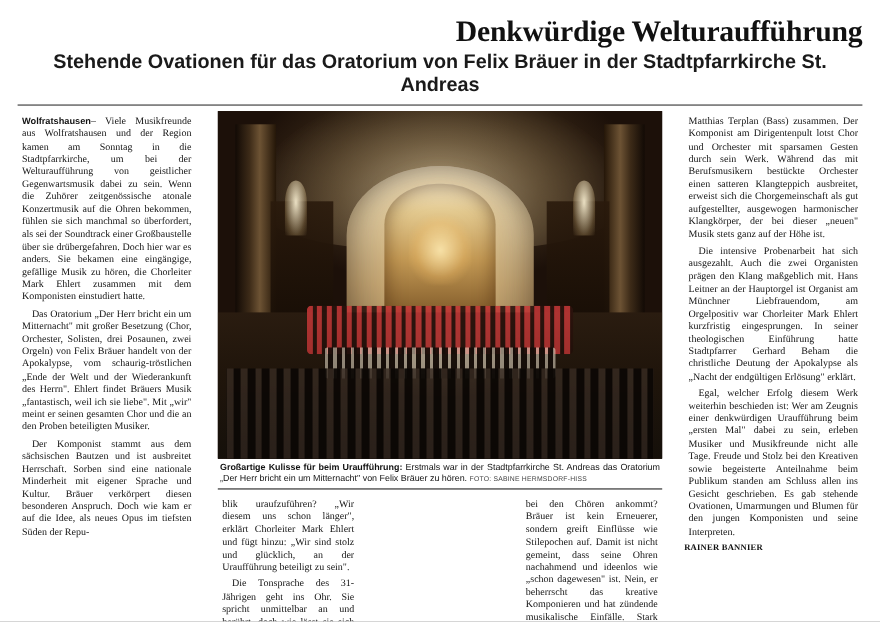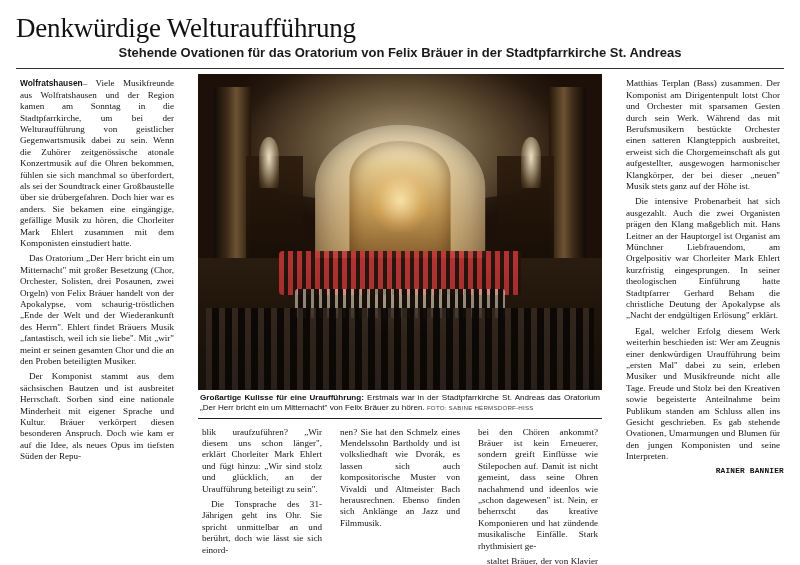--- a/index.html
+++ b/index.html
@@ -12,33 +12,33 @@
     height: 565px;
     background: #ffffff;
     position: relative;
     overflow: hidden;
     font-family: "Liberation Serif", serif;
     color: #111;
     box-sizing: border-box;
     padding: 8px 16px 6px 16px;
   }
   .headline {
-    text-align: left;
+    text-align: right;
     font-family: "Liberation Serif", serif;
-    font-weight: normal;
+    font-weight: bold;
     font-size: 27px;
     letter-spacing: -0.2px;
     margin: 6px 0 2px 0;
     line-height: 1.05;
   }
   .subhead {
     text-align: center;
     font-family: "Liberation Sans", sans-serif;
     font-weight: bold;
-    font-size: 13px;
+    font-size: 18px;
     color: #1a1a1a;
     margin: 4px 0 7px 0;
     line-height: 1.15;
   }
   .rule {
     border: 0;
     border-top: 1px solid #333;
     margin: 0 0 5px 0;
   }
   .cols {
@@ -193,24 +193,24 @@
   .cap-rule {
     border: 0; border-top: 1px solid #222; margin: 3px 0 4px 0;
   }
   .mid-cols {
     display: flex;
     gap: 10px;
     margin-top: 2px;
   }
   .mid-cols .subcol { flex: 1 1 0; }
   .author {
-    font-family: Liberation Mono, monospace;
+    font-family: Liberation Serif, serif;
     font-weight: bold;
     font-size: 7.8px;
-    text-align: right;
+    text-align: left;
     letter-spacing: .2px;
     margin-top: 2px;
   }
 </style>
 </head>
 <body>
 
 <div id="page">
 
   <h1 class="headline">Denkwürdige Welturaufführung</h1>
@@ -243,33 +243,32 @@
           <div class="ph-arch"></div>
           <div class="ph-altar"></div>
           <div class="ph-altar-glow"></div>
           <div class="ph-floor"></div>
           <div class="ph-spot"></div>
           <div class="ph-choir"></div>
           <div class="ph-orch"></div>
           <div class="ph-audience"></div>
         </div>
         <div class="caption">
-          <b>Großartige Kulisse für eine Uraufführung:</b><span> Erstmals war in der Stadtpfarrkirche St. Andreas das Oratorium „Der Herr bricht ein um Mitternacht" von Felix Bräuer zu hören.</span>
+          <b>Großartige Kulisse für beim Uraufführung:</b><span> Erstmals war in der Stadtpfarrkirche St. Andreas das Oratorium „Der Herr bricht ein um Mitternacht" von Felix Bräuer zu hören.</span>
           <span class="credit">FOTO: SABINE HERMSDORF-HISS</span>
         </div>
       </div>
       <hr class="cap-rule">
 
       <div class="mid-cols">
         <div class="subcol body-text">
           <p class="first">blik uraufzuführen? „Wir diesem uns schon länger", erklärt Chorleiter Mark Ehlert und fügt hinzu: „Wir sind stolz und glücklich, an der Uraufführung beteiligt zu sein".</p>
           <p>Die Tonsprache des 31-Jährigen geht ins Ohr. Sie spricht unmittelbar an und berührt, doch wie lässt sie sich einord-</p>
         </div>
         <div class="subcol body-text">
-          <p class="first">nen? Sie hat den Schmelz eines Mendelssohn Bartholdy und ist volksliedhaft wie Dvorák, es lassen sich auch kompositorische Muster von Vivaldi und Altmeister Bach herausrechnen. Ebenso finden sich Anklänge an Jazz und Filmmusik.</p>
         </div>
         <div class="subcol body-text">
           <p class="first">bei den Chören ankommt? Bräuer ist kein Erneuerer, sondern greift Einflüsse wie Stilepochen auf. Damit ist nicht gemeint, dass seine Ohren nachahmend und ideenlos wie „schon dagewesen" ist. Nein, er beherrscht das kreative Komponieren und hat zündende musikalische Einfälle. Stark rhythmisiert ge-</p>
           <p>staltet Bräuer, der von Klavier und der Orgel kommt, den Orchesterpart. Seine inspirierten Melodien gehen zu Herzen. Sie sind auch für das Solistenduo machbar, wenn auch schwierige Aufgaben.</p>
 
         </div>
       </div>
     </div>
 
     <div class="col right">

